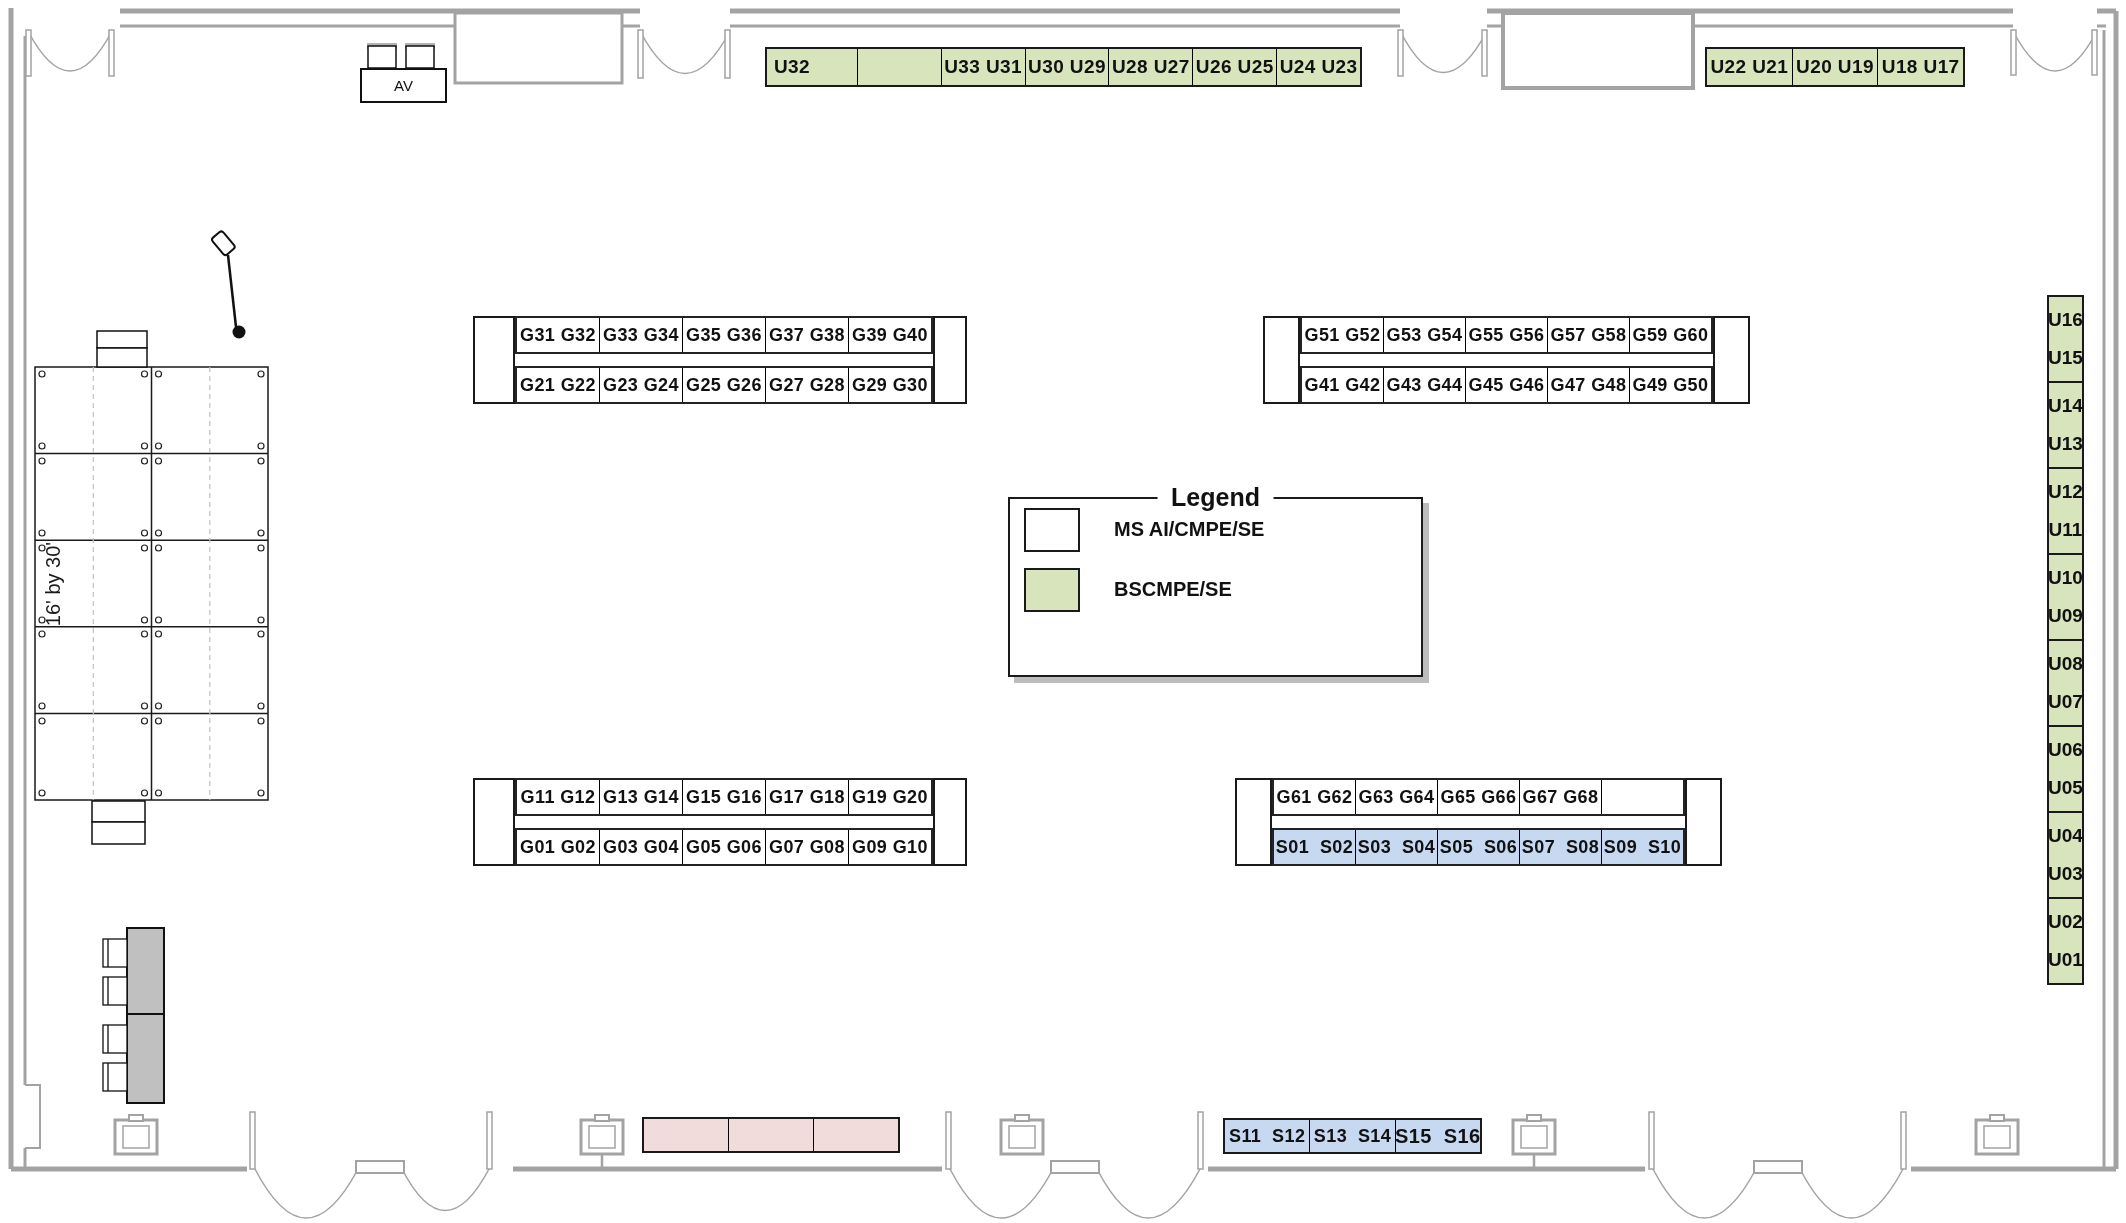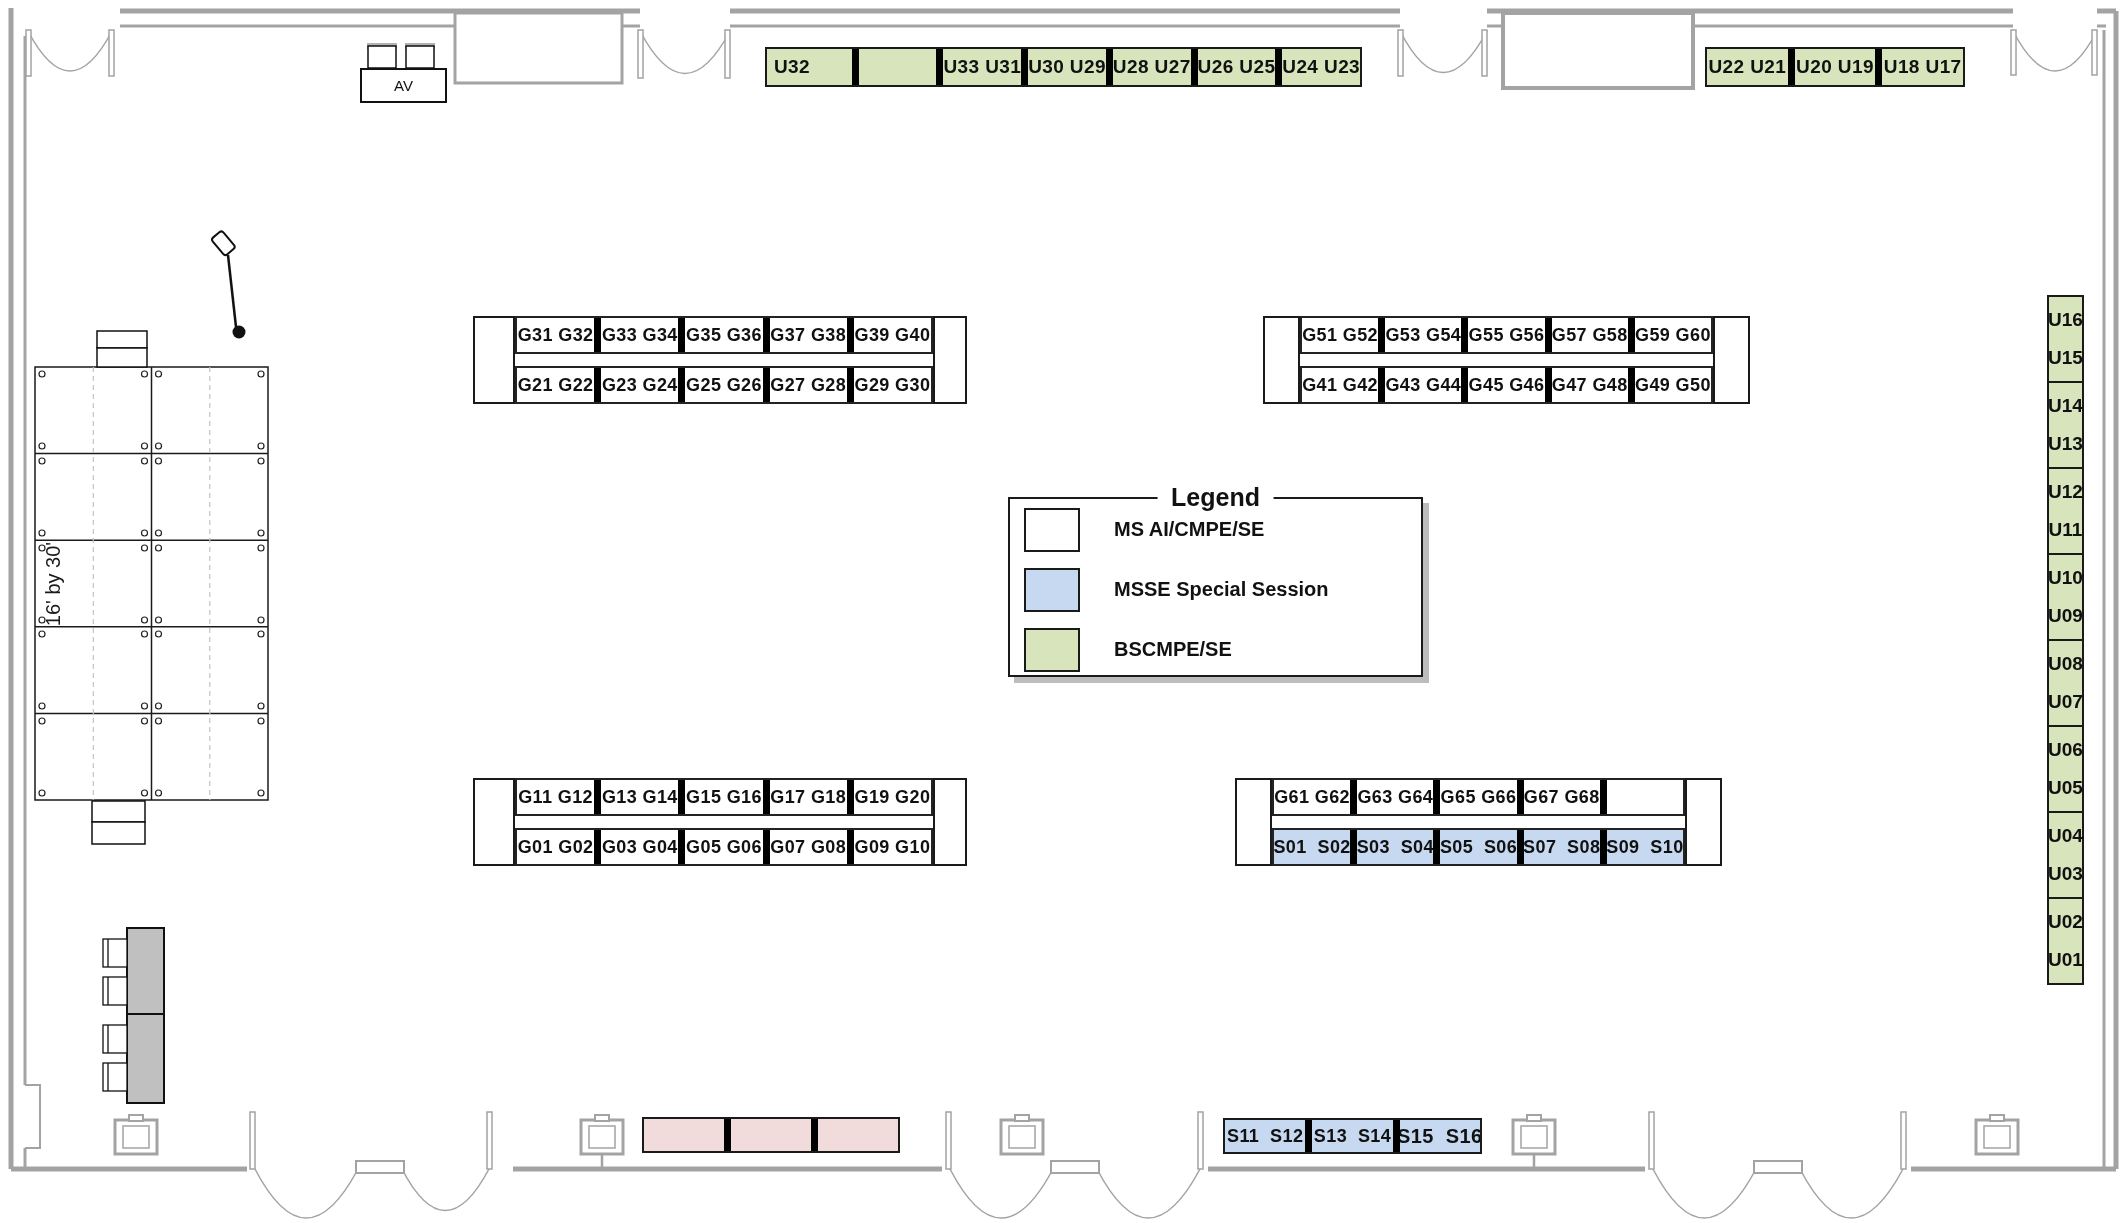--- a/index.html
+++ b/index.html
@@ -5,21 +5,21 @@
   html,body{margin:0;padding:0;background:#fff;}
   .plan{position:relative;width:2126px;height:1223px;background:#fff;overflow:hidden;
         font-family:"Liberation Sans", sans-serif;color:#111;}
   .plan *, .plan *::before{box-sizing:border-box;}
   svg.floor{position:absolute;left:0;top:0;z-index:0;}
 
   
   .strip{position:absolute;display:flex;border:2px solid #1a1a1a;z-index:2;}
   .cell{flex:1 1 0;display:flex;align-items:center;justify-content:center;
         font-weight:700;font-size:19px;letter-spacing:.4px;white-space:pre;
-        border-right:7px solid #000000;overflow:hidden;}
+        border-right:1px solid #000000;overflow:hidden;}
   .cell:last-child{border-right:none;}
   .cell.align-left{justify-content:flex-start;padding-left:7px;}
   .green{background:#d7e4bc;}
   .blue{background:#c6d9f1;}
   .pinkc{background:#f2dcdb;}
   .whitec{background:#ffffff;}
 
   
   .vstrip{position:absolute;display:flex;flex-direction:column;border:2px solid #1a1a1a;z-index:2;}
   .vcell{flex:1 1 0;display:flex;flex-direction:column;align-items:center;justify-content:space-around;
@@ -375,23 +375,19 @@
   </div>
 
   <div class="legend-box" style="left:1008px;top:497px;width:415px;height:180px;">
     <div class="legend-title">Legend</div>
     <div class="legend-items">
       <div class="legend-item">
         <span class="swatch" style="background: rgb(255, 255, 255);"></span>
         <span class="legend-label">MS AI/CMPE/SE</span>
       </div>
       <div class="legend-item">
-        <span class="swatch" style="background: rgb(198, 217, 241);"></span>
-        <span class="legend-label">MSSE Special Session</span>
-      </div>
-      <div class="legend-item">
         <span class="swatch" style="background: rgb(215, 228, 188);"></span>
         <span class="legend-label">BSCMPE/SE</span>
       </div>
     </div>
   </div>
 
 </div>
 
 </body></html>

